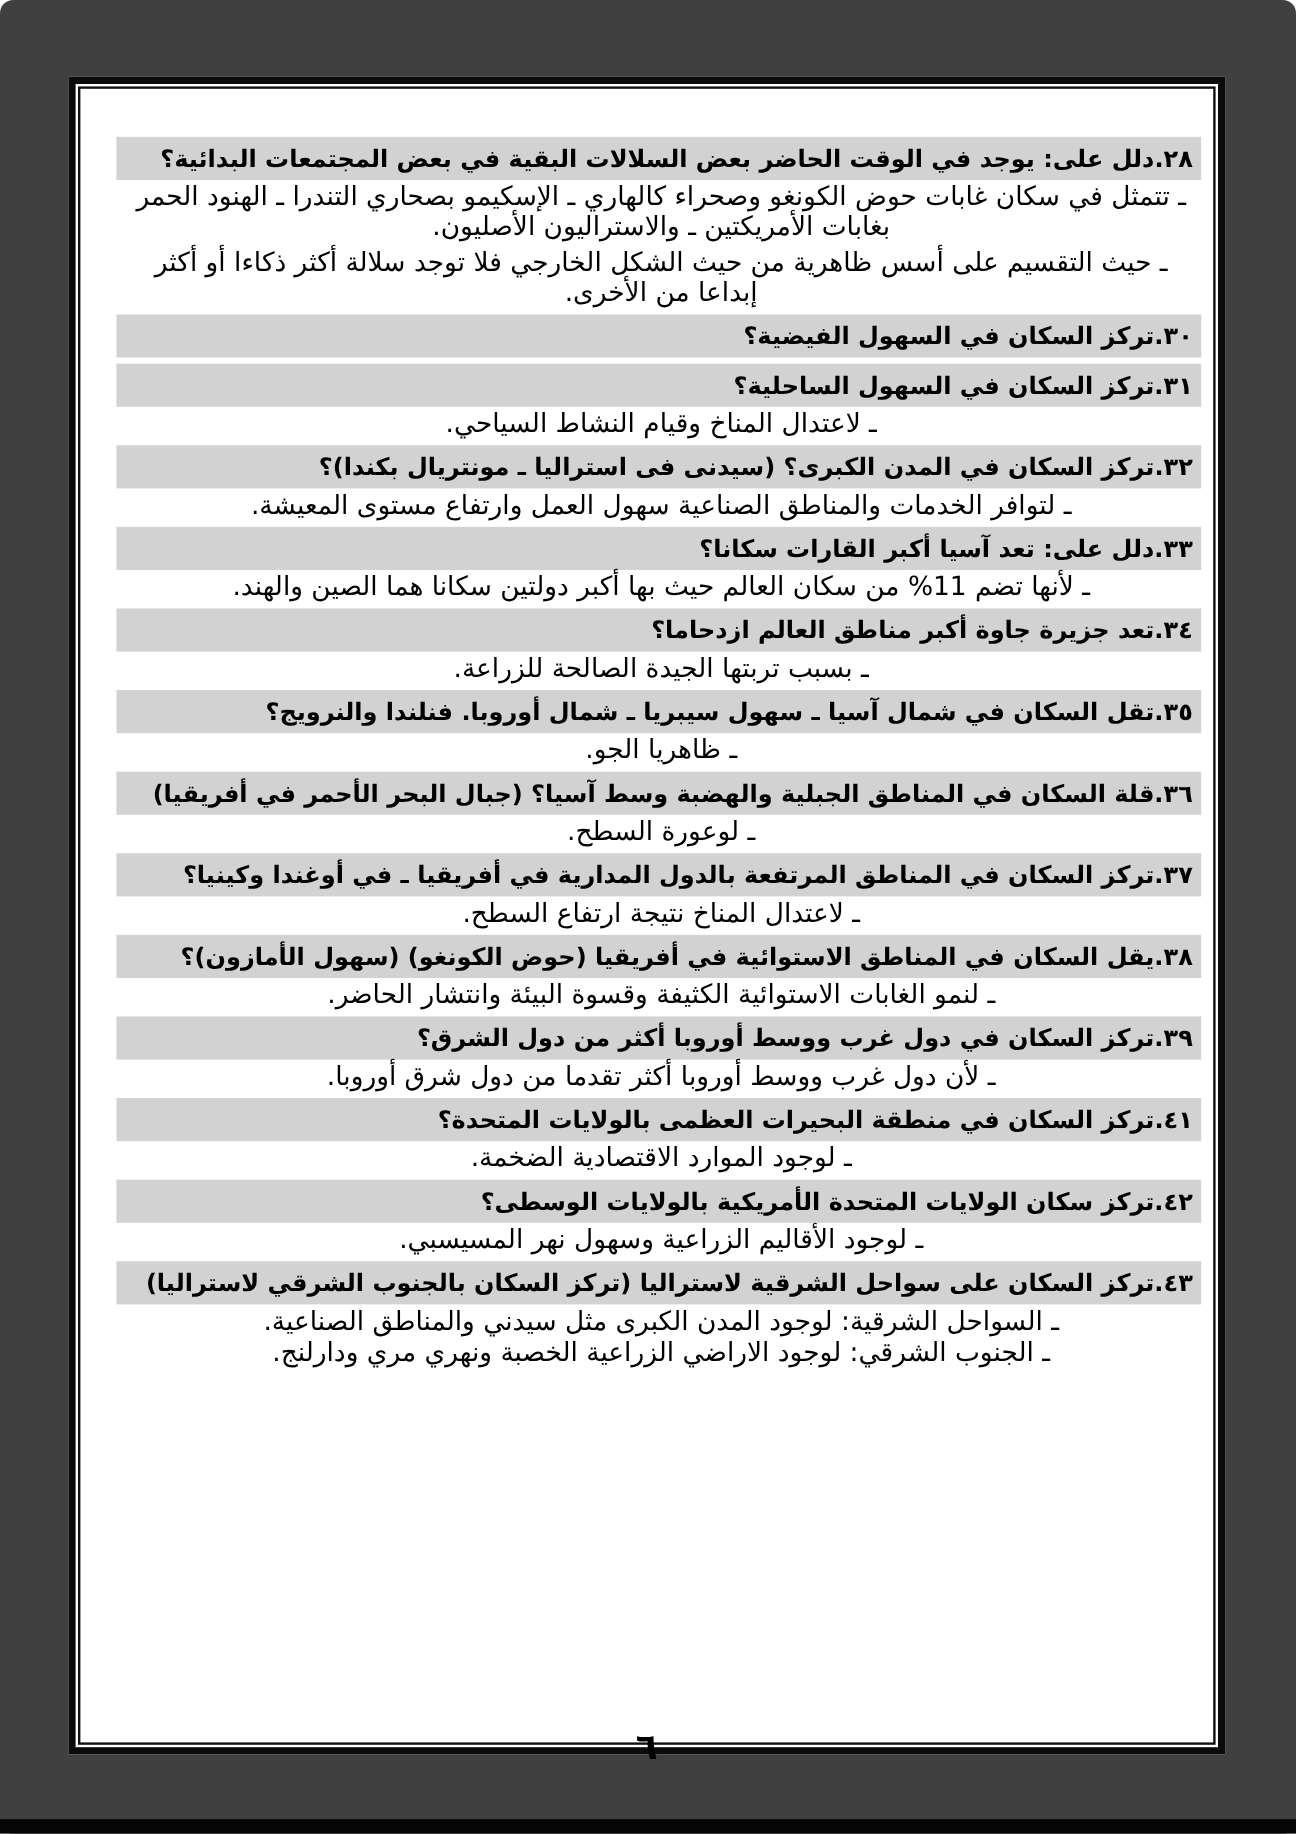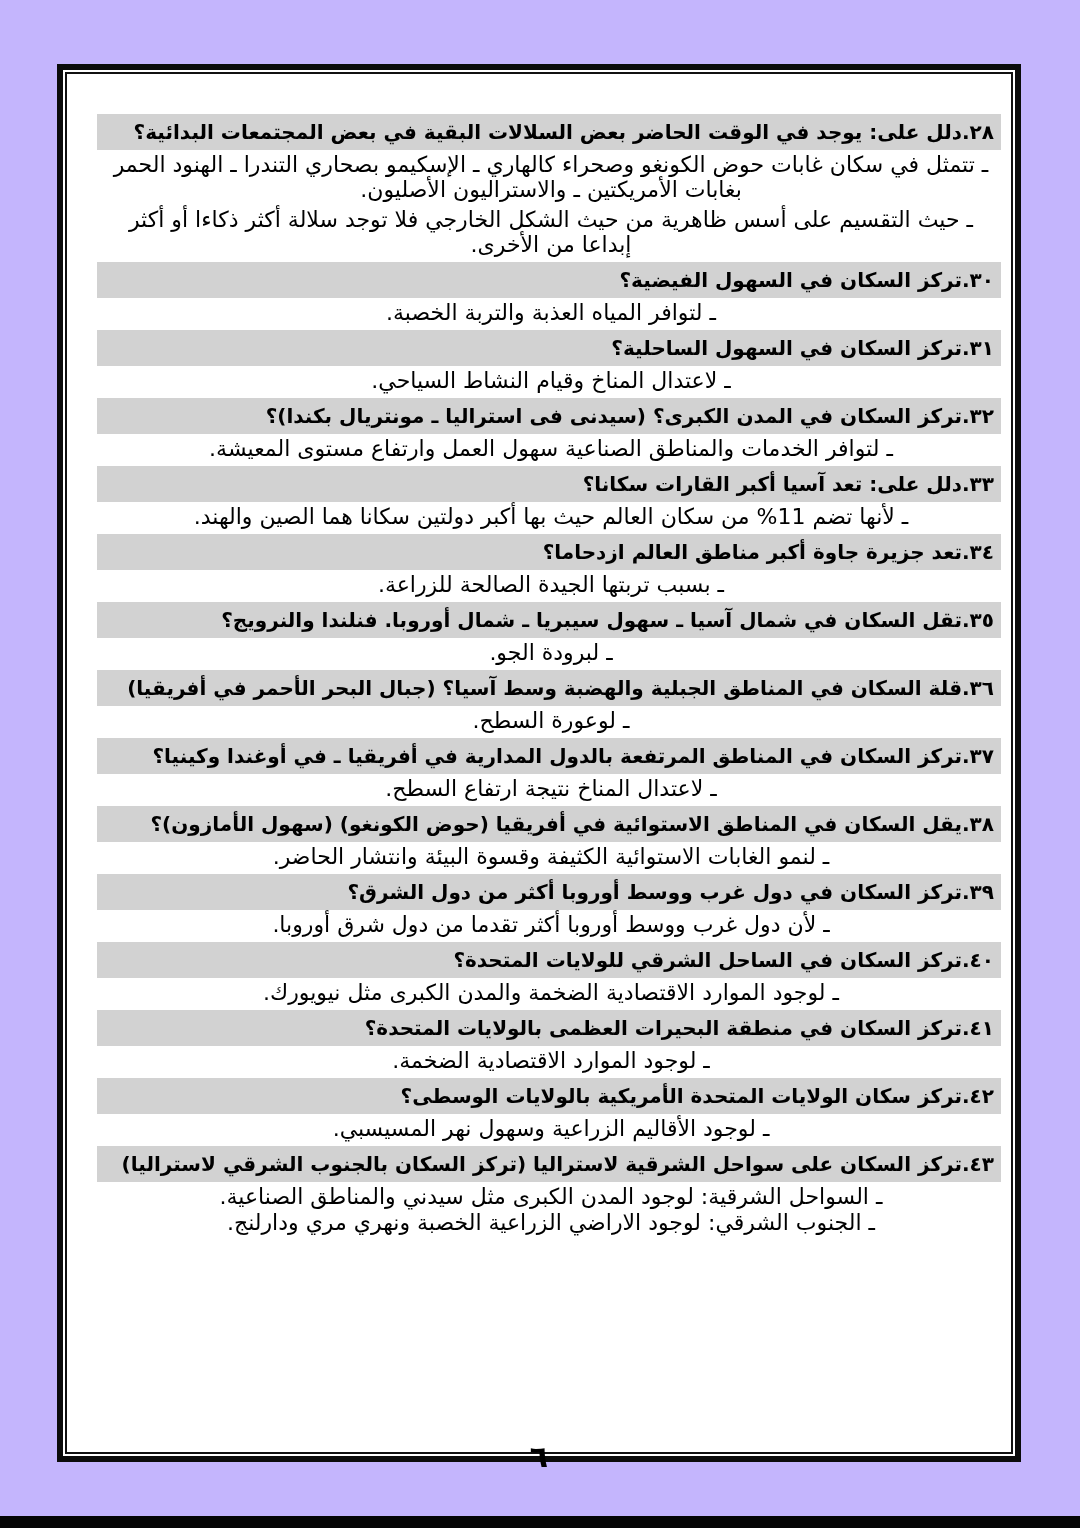--- a/index.html
+++ b/index.html
@@ -11,21 +11,22 @@
     width: 1080px;
     height: 1528px;
     position: relative;
     overflow: hidden;
     font-family: "DejaVu Sans", sans-serif;
     color: #000;
   }
   .page {
     position: absolute;
     inset: 0;
-    background: #c4b5fd;
+    background: #404040;
+    border-radius: 11px;
   }
   
   .frame {
     position: absolute;
     left: 57px;
     top: 64px;
     width: 952px;
     height: 1386px;
     border: 6px solid #0b0b0b;
     background: #ffffff;
@@ -102,23 +103,20 @@
   </section>
 
   <section class="qa-item">
     <div class="answers">
             <p class="answer-line">ـ حيث التقسيم على أسس ظاهرية من حيث الشكل الخارجي فلا توجد سلالة أكثر ذكاءا أو أكثر إبداعا من الأخرى.</p>
           </div>
   </section>
 
   <section class="qa-item">
     <div class="q-header">٣٠.تركز السكان في السهول الفيضية؟</div>
-    <div class="answers">
-            <p class="answer-line">ـ لتوافر المياه العذبة والتربة الخصبة.</p>
-          </div>
   </section>
 
   <section class="qa-item">
     <div class="q-header">٣١.تركز السكان في السهول الساحلية؟</div>
     <div class="answers">
             <p class="answer-line">ـ لاعتدال المناخ وقيام النشاط السياحي.</p>
           </div>
   </section>
 
   <section class="qa-item">
@@ -138,21 +136,21 @@
   <section class="qa-item">
     <div class="q-header">٣٤.تعد جزيرة جاوة أكبر مناطق العالم ازدحاما؟</div>
     <div class="answers">
             <p class="answer-line">ـ بسبب تربتها الجيدة الصالحة للزراعة.</p>
           </div>
   </section>
 
   <section class="qa-item">
     <div class="q-header">٣٥.تقل السكان في شمال آسيا ـ سهول سيبريا ـ شمال أوروبا. فنلندا والنرويج؟</div>
     <div class="answers">
-            <p class="answer-line">ـ لبرودة الجو.</p>
+            <p class="answer-line">ـ ظاهريا الجو.</p>
           </div>
   </section>
 
   <section class="qa-item">
     <div class="q-header">٣٦.قلة السكان في المناطق الجبلية والهضبة وسط آسيا؟ (جبال البحر الأحمر في أفريقيا)</div>
     <div class="answers">
             <p class="answer-line">ـ لوعورة السطح.</p>
           </div>
   </section>
 
@@ -170,26 +168,20 @@
           </div>
   </section>
 
   <section class="qa-item">
     <div class="q-header">٣٩.تركز السكان في دول غرب ووسط أوروبا أكثر من دول الشرق؟</div>
     <div class="answers">
             <p class="answer-line">ـ لأن دول غرب ووسط أوروبا أكثر تقدما من دول شرق أوروبا.</p>
           </div>
   </section>
 
-  <section class="qa-item">
-    <div class="q-header">٤٠.تركز السكان في الساحل الشرقي للولايات المتحدة؟</div>
-    <div class="answers">
-            <p class="answer-line">ـ لوجود الموارد الاقتصادية الضخمة والمدن الكبرى مثل نيويورك.</p>
-          </div>
-  </section>
 
   <section class="qa-item">
     <div class="q-header">٤١.تركز السكان في منطقة البحيرات العظمى بالولايات المتحدة؟</div>
     <div class="answers">
             <p class="answer-line">ـ لوجود الموارد الاقتصادية الضخمة.</p>
           </div>
   </section>
 
   <section class="qa-item">
     <div class="q-header">٤٢.تركز سكان الولايات المتحدة الأمريكية بالولايات الوسطى؟</div>

